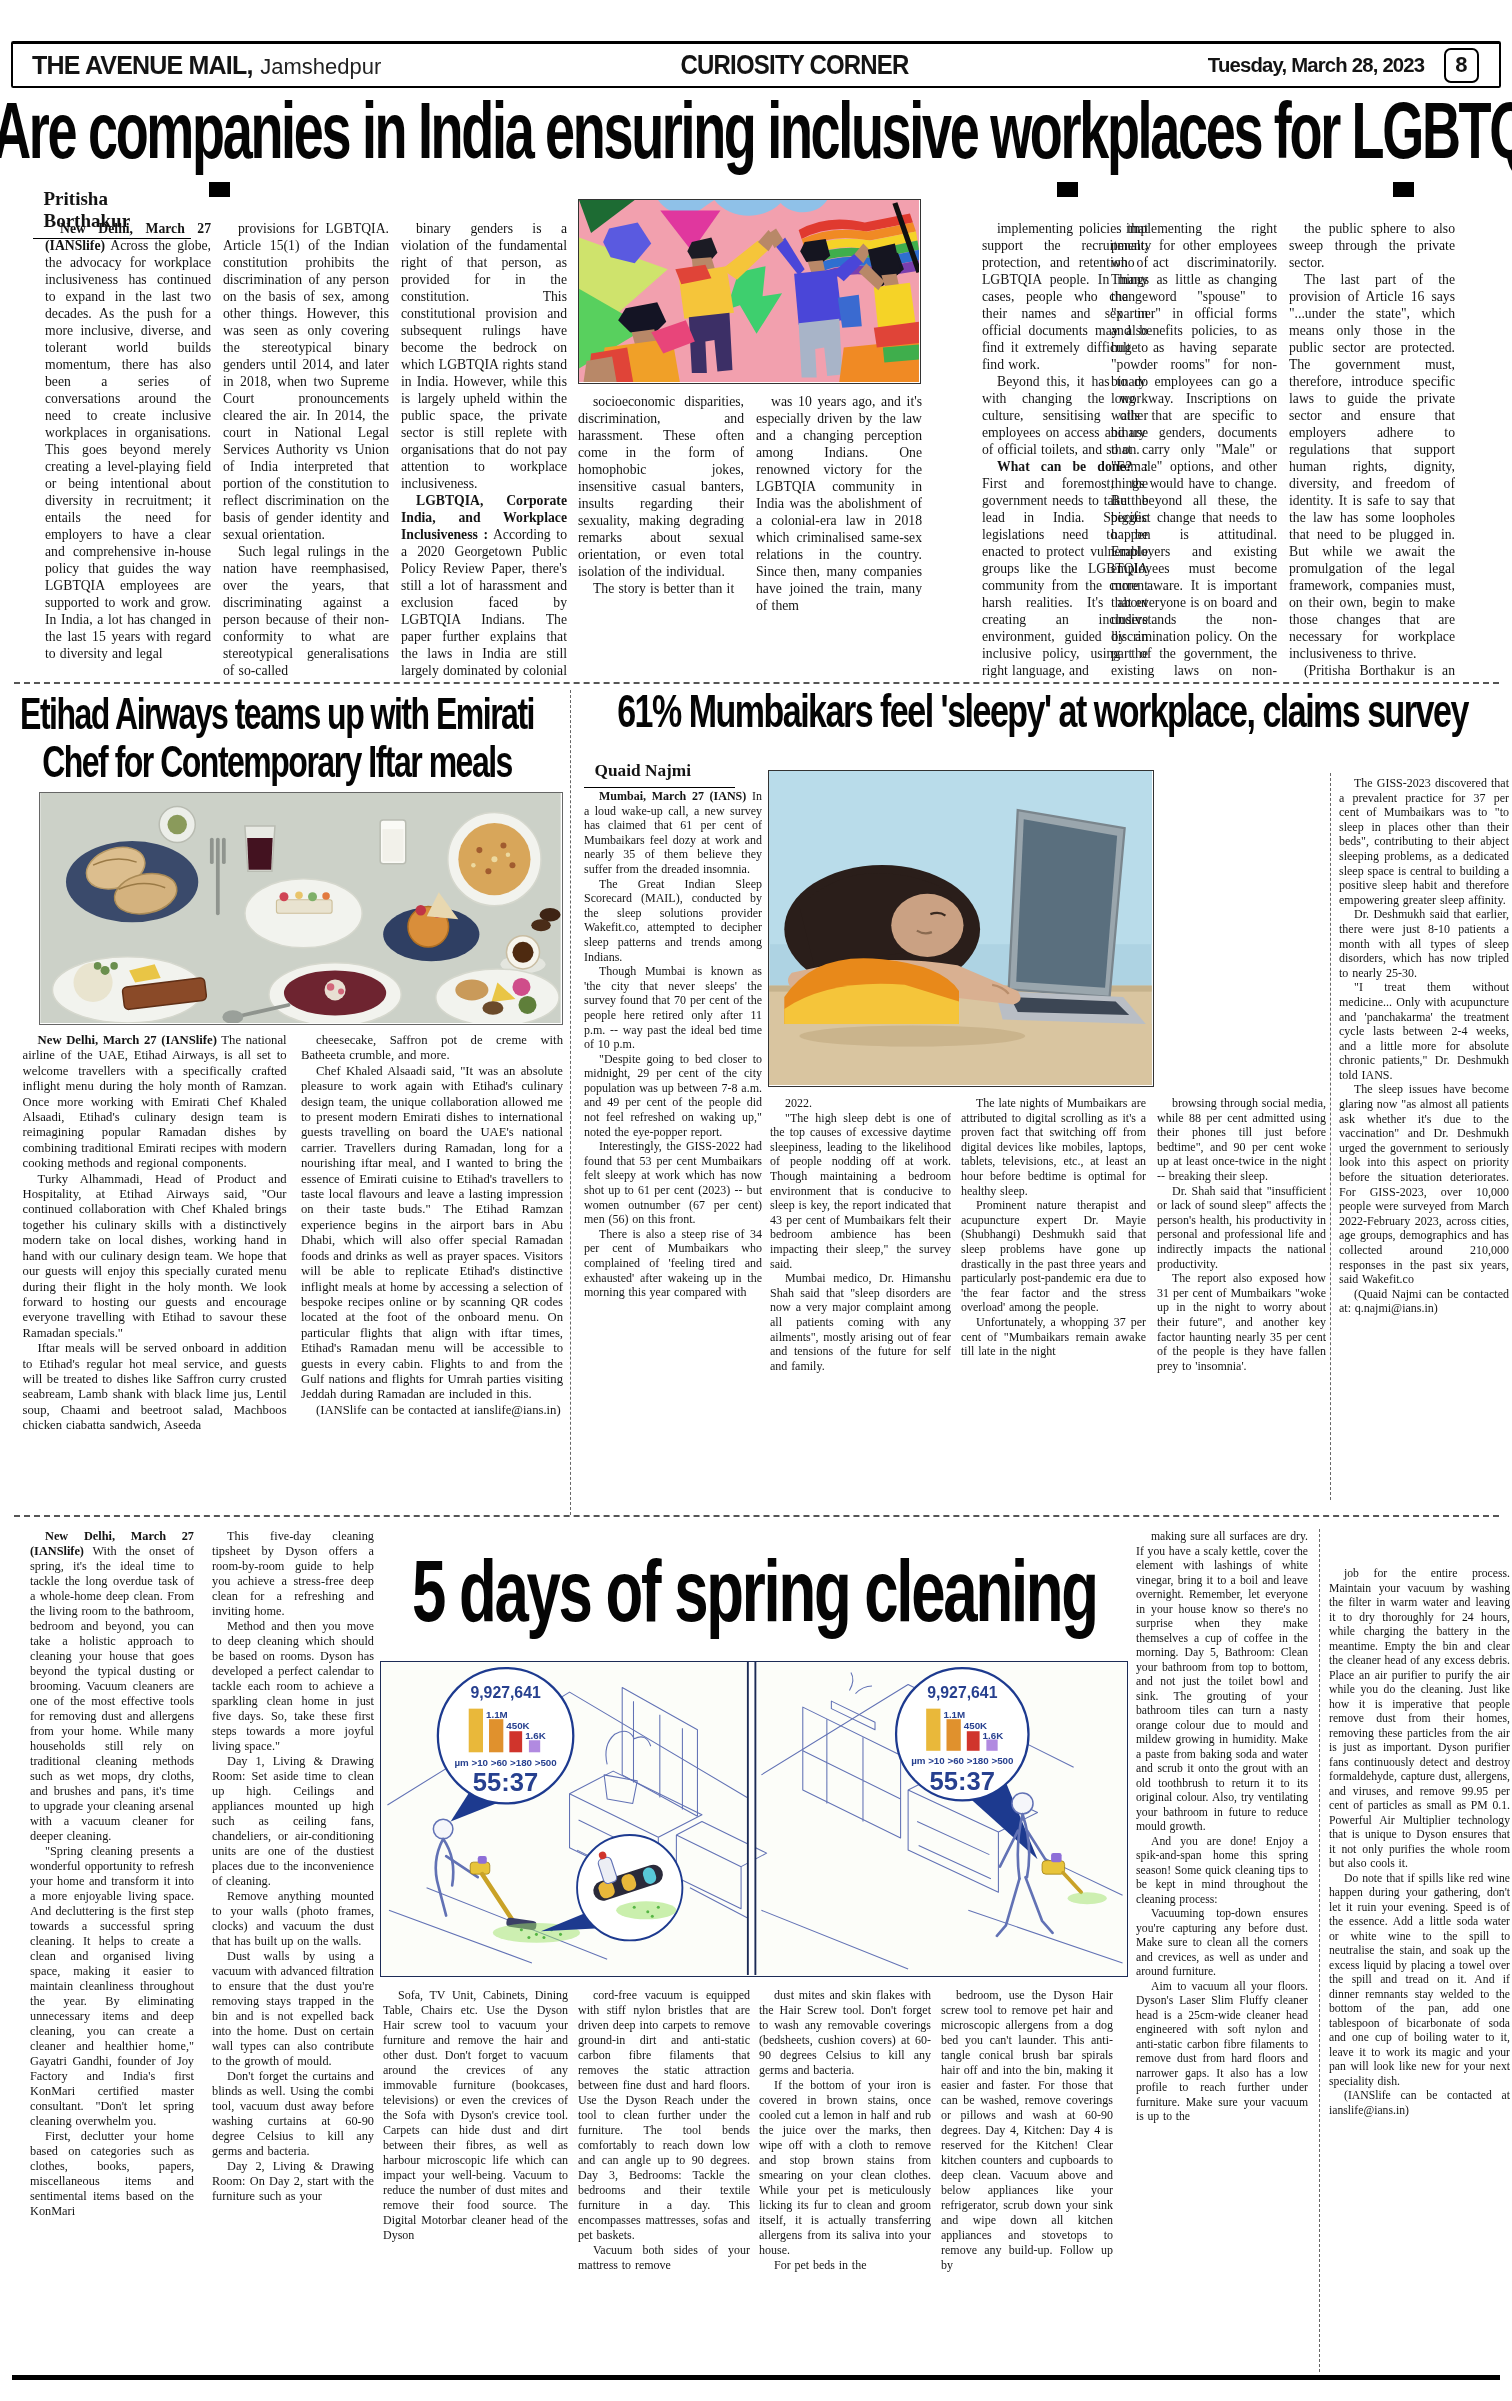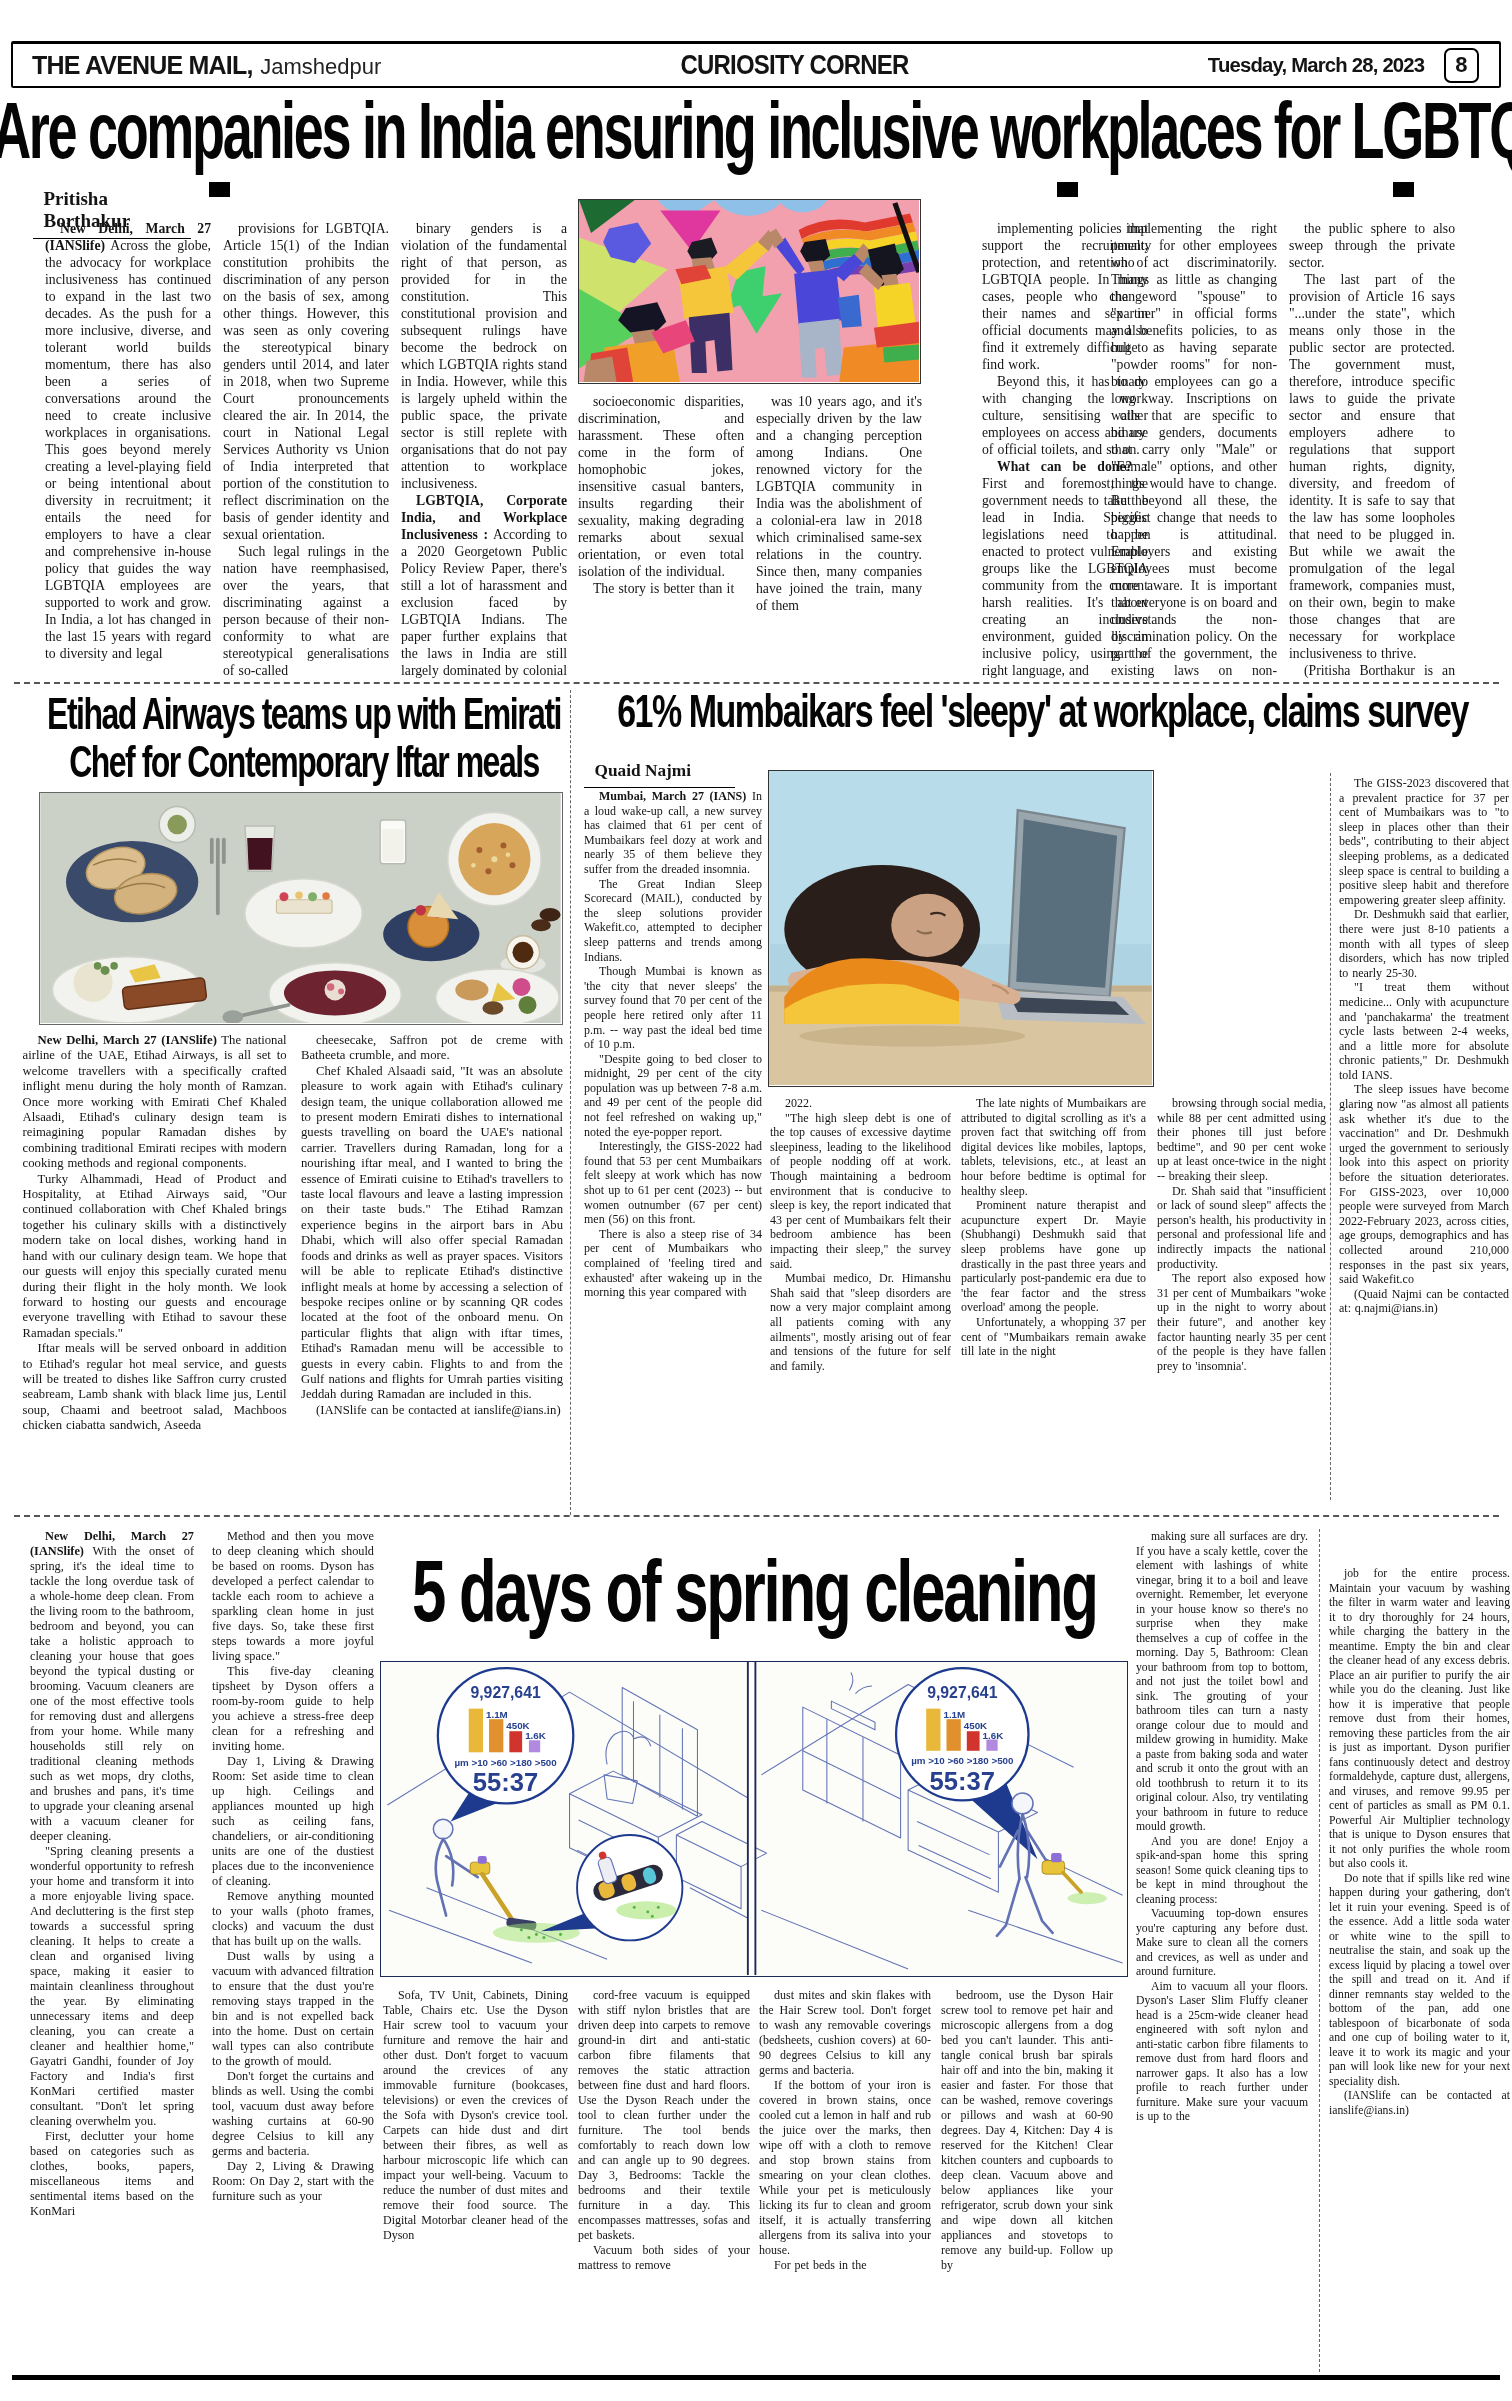--- a/index.html
+++ b/index.html
@@ -28,21 +28,21 @@
     font-weight:bold; font-size:22px;
   }
   
   .bigheadline { position:absolute; text-align:center; font-family:"Liberation Sans", sans-serif; }
   .bigheadline > span {
     display:inline-block; font-weight:700; color:#050505;
     transform-origin:top center; white-space:nowrap;
   }
   #h-a1 { left:7.5px; top:84px; width:1497px; }
   #h-a1 > span { font-size:53px; letter-spacing:-2.3px; transform:scale(1.02,1.52); }
-  #h-a2 { left:31px; top:690px; width:546px; }
+  #h-a2 { left:4px; top:690px; width:546px; }
   #h-a2 > span { font-size:32px; letter-spacing:-1.5px; line-height:35px; transform:scaleY(1.38); white-space:normal; }
   #h-a3 { left:574px; top:684px; width:937px; }
   #h-a3 > span { font-size:34px; letter-spacing:-1.5px; transform:scale(1.0,1.38); }
   #h-a4 { left:380px; top:1541px; width:748px; }
   #h-a4 > span { font-size:63px; letter-spacing:-2.3px; transform:scale(0.98,1.38); }
   
   .byline {
     position:absolute; font-weight:bold; font-size:19px;
     border-bottom:1.5px solid #000; padding:0 0 6px 10.5px;
   }
@@ -365,22 +365,22 @@
   <div class="sep-h" style="top:1515px;"></div>
 
   <div class="bigheadline" id="h-a4"><span>5 days of spring cleaning</span></div>
 
   <div class="col sprcol" style="left:30px;  width:164px;">
       <p><span></span><b>New Delhi, March 27 (IANSlife)</b><span> With the onset of spring, it's the ideal time to tackle the long overdue task of a whole-home deep clean. From the living room to the bathroom, bedroom and beyond, you can take a holistic approach to cleaning your house that goes beyond the typical dusting or brooming. Vacuum cleaners are one of the most effective tools for removing dust and allergens from your home. While many households still rely on traditional cleaning methods such as wet mops, dry cloths, and brushes and pans, it's time to upgrade your cleaning arsenal with a vacuum cleaner for deeper cleaning.</span></p>
       <p><span>"Spring cleaning presents a wonderful opportunity to refresh your home and transform it into a more enjoyable living space. And decluttering is the first step towards a successful spring cleaning. It helps to create a clean and organised living space, making it easier to maintain cleanliness throughout the year. By eliminating unnecessary items and deep cleaning, you can create a cleaner and healthier home," Gayatri Gandhi, founder of Joy Factory and India's first KonMari certified master consultant. "Don't let spring cleaning overwhelm you.</span></p>
       <p><span>First, declutter your home based on categories such as clothes, books, papers, miscellaneous items and sentimental items based on the KonMari</span></p>
     </div>
   <div class="col sprcol" style="left:212px; width:162px;">
+      <p><span>This five-day cleaning tipsheet by Dyson offers a room-by-room guide to help you achieve a stress-free deep clean for a refreshing and inviting home.</span></p>
       <p><span>Method and then you move to deep cleaning which should be based on rooms. Dyson has developed a perfect calendar to tackle each room to achieve a sparkling clean home in just five days. So, take these first steps towards a more joyful living space."</span></p>
-      <p><span>This five-day cleaning tipsheet by Dyson offers a room-by-room guide to help you achieve a stress-free deep clean for a refreshing and inviting home.</span></p>
       <p><span>Day 1, Living &amp; Drawing Room: Set aside time to clean up high. Ceilings and appliances mounted up high such as ceiling fans, chandeliers, or air-conditioning units are one of the dustiest places due to the inconvenience of cleaning.</span></p>
       <p><span>Remove anything mounted to your walls (photo frames, clocks) and vacuum the dust that has built up on the walls.</span></p>
       <p><span>Dust walls by using a vacuum with advanced filtration to ensure that the dust you're removing stays trapped in the bin and is not expelled back into the home. Dust on certain wall types can also contribute to the growth of mould.</span></p>
       <p><span>Don't forget the curtains and blinds as well. Using the combi tool, vacuum dust away before washing curtains at 60-90 degree Celsius to kill any germs and bacteria.</span></p>
       <p><span>Day 2, Living &amp; Drawing Room: On Day 2, start with the furniture such as your</span></p>
     </div>
 
   <div class="artimg" id="img-clean">
     <svg width="745" height="313" viewBox="0 0 989 416">
       <rect width="989" height="416" fill="#fcfdf9"></rect>

